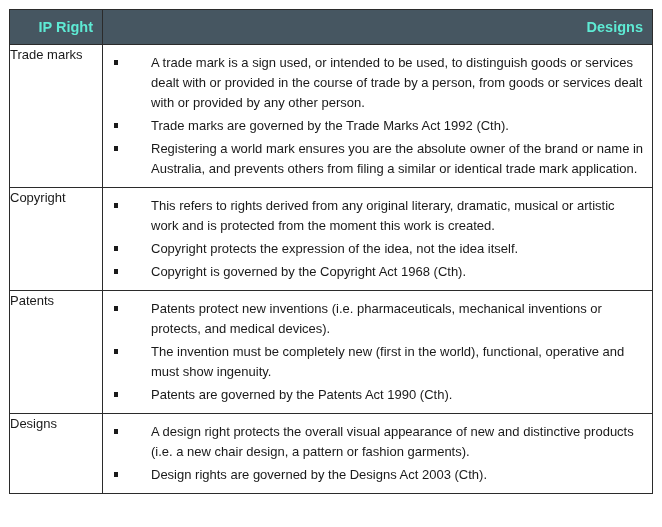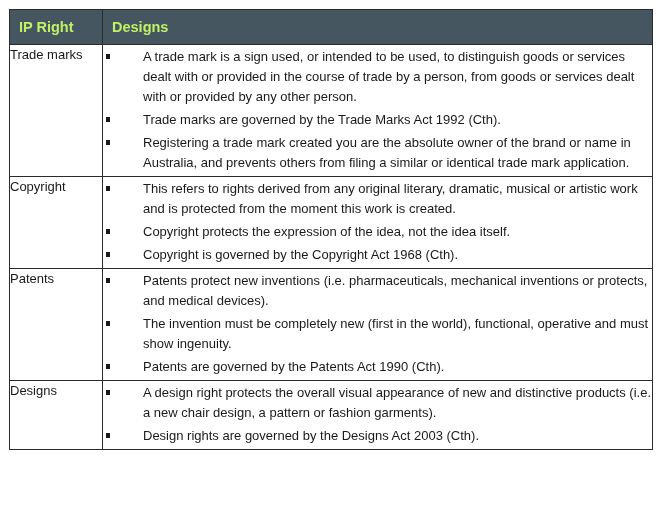--- a/index.html
+++ b/index.html
@@ -1,46 +1,46 @@
 <!DOCTYPE html>
 <html><head>
   <meta charset="utf-8">
   <style>
     html, body { margin: 0; padding: 0; background: #ffffff; }
     body { width: 662px; height: 527px; position: relative; overflow: hidden;
            font-family: "Liberation Sans", "DejaVu Sans", sans-serif; color: #1a1a1a; }
     table.ip { position: absolute; left: 9px; top: 9px; width: 644px;
                border-collapse: collapse; font-size: 13px; line-height: 20px; }
     table.ip th, table.ip td { border: 1px solid #2b2b2b; vertical-align: top; padding: 0; }
-    table.ip thead th { background: #465661; color: #bef264; font-weight: bold; font-size: 14.5px;
-                        text-align: left; height: 34px; padding: 0 9px; vertical-align: middle; }
+    table.ip thead th { background: #465661; color: #5eead4; font-weight: bold; font-size: 14.5px;
+                        text-align: right; height: 34px; padding: 0 9px; vertical-align: middle; }
     td.right-name { width: 92px; padding: 6px 9px 6px 9px; font-weight: normal; }
     td.details { padding: 4px 8px 4px 8px; }
-    ul.bullets { list-style: none; margin: 0; padding: 0; }
+    ul.bullets { list-style: none; margin: 8px; padding: 0; }
     ul.bullets li { position: relative; padding-left: 40px; margin: 2px 0 3px 0; }
     ul.bullets li .bullet { position: absolute; left: 3px; top: 7px; width: 4px; height: 5px; background: #1a1a1a; }
   </style>
 </head>
 <body>
 
 <table class="ip">
   <thead>
     <tr>
       <th>IP Right</th>
       <th>Designs</th>
     </tr>
   </thead>
   <tbody>
     <tr>
       <td class="right-name">Trade marks</td>
       <td class="details">
         <ul class="bullets">
           <li><span class="bullet"></span><span>A trade mark is a sign used, or intended to be used, to distinguish goods or services dealt with or provided in the course of trade by a person, from goods or services dealt with or provided by any other person.</span></li>
           <li><span class="bullet"></span><span>Trade marks are governed by the Trade Marks Act 1992 (Cth).</span></li>
-          <li><span class="bullet"></span><span>Registering a trade mark created you are the absolute owner of the brand or name in Australia, and prevents others from filing a similar or identical trade mark application.</span></li>
+          <li><span class="bullet"></span><span>Registering a world mark ensures you are the absolute owner of the brand or name in Australia, and prevents others from filing a similar or identical trade mark application.</span></li>
         </ul>
       </td>
     </tr>
     <tr>
       <td class="right-name">Copyright</td>
       <td class="details">
         <ul class="bullets">
           <li><span class="bullet"></span><span>This refers to rights derived from any original literary, dramatic, musical or artistic work and is protected from the moment this work is created.</span></li>
           <li><span class="bullet"></span><span>Copyright protects the expression of the idea, not the idea itself.</span></li>
           <li><span class="bullet"></span><span>Copyright is governed by the Copyright Act 1968 (Cth).</span></li>

